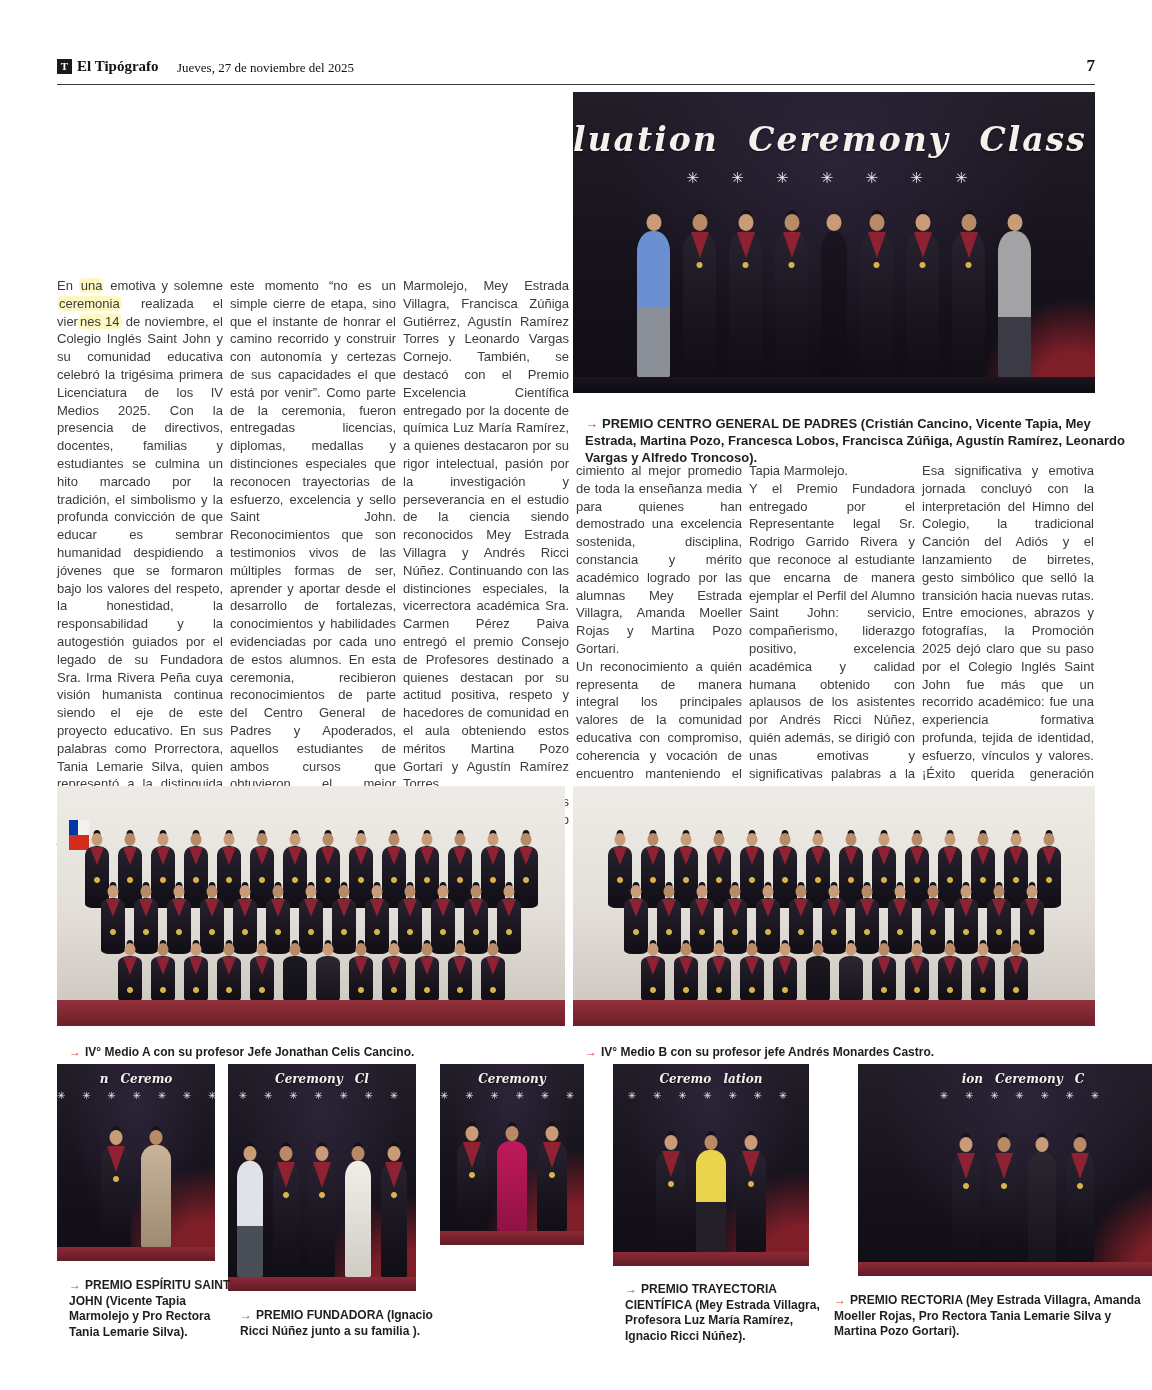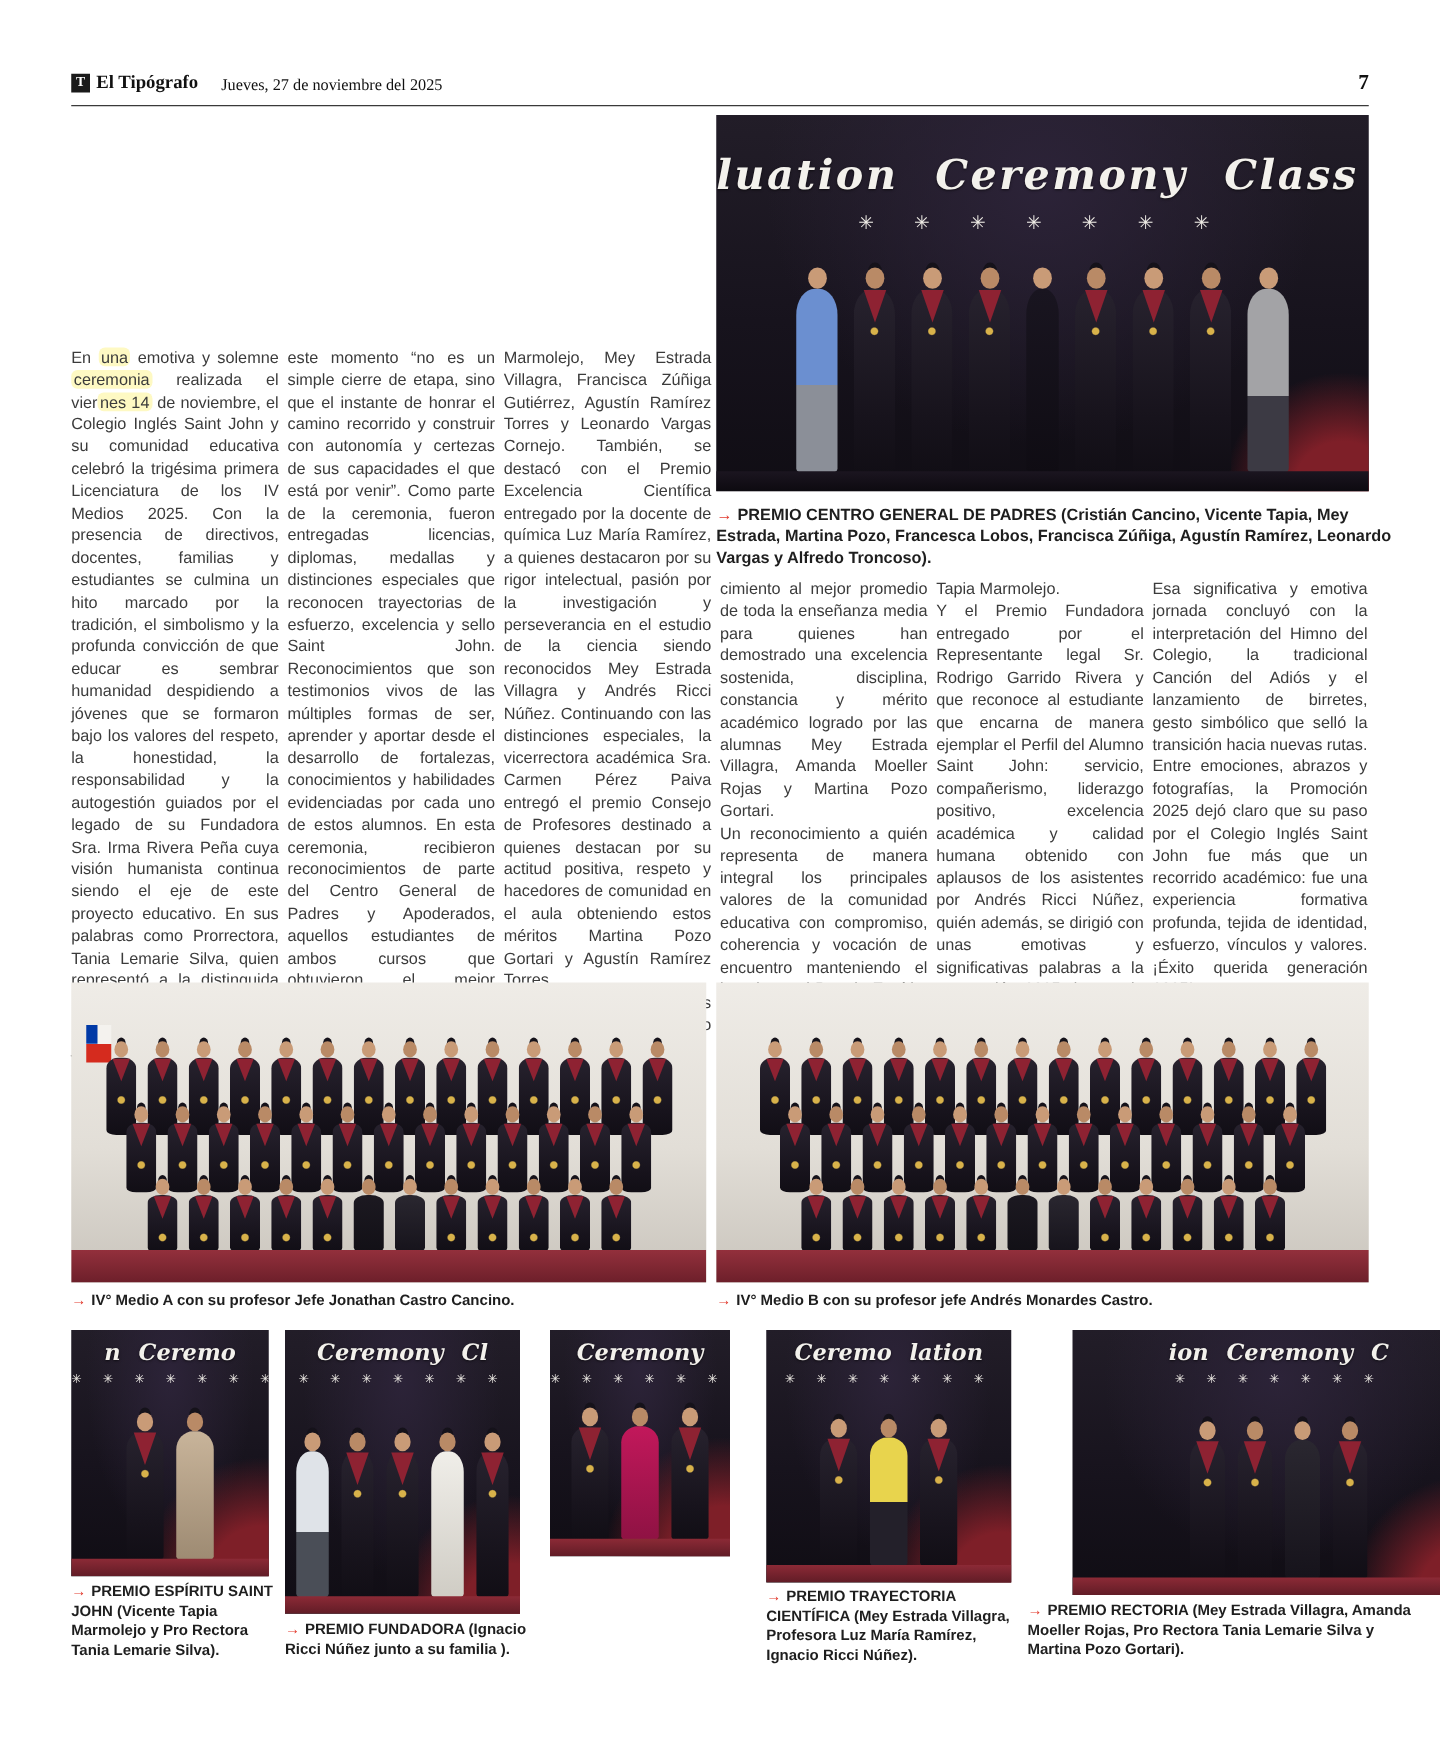--- a/index.html
+++ b/index.html
@@ -97,21 +97,21 @@
   .photo-group .fig::after{border-left-width:7px;border-right-width:7px;border-top-width:18px;}
   .photo-group .row.front .fig:nth-child(6){background:linear-gradient(180deg,#1c1921,#121016);}
   .photo-group .row.front .fig:nth-child(6)::after{display:none;}
   .photo-group .row.front .fig:nth-child(7){background:linear-gradient(180deg,#2a2730,#16131b);}
   .photo-group .row.front .fig:nth-child(7)::after{display:none;}
   .flag{position:absolute;left:12px;top:34px;width:20px;height:30px;
         background:linear-gradient(180deg,#f4f2ee 0 50%,#d52b1e 50% 100%);}
   .flag::before{content:"";position:absolute;left:0;top:0;width:9px;height:15px;background:#0039a6;}
 
   
-  .photo-award .banner{margin-top:8px;font-size:18px;word-spacing:8px;}
+  .photo-award .banner{margin-top:8px;font-size:12px;word-spacing:8px;}
   .photo-award .ivy{margin-top:4px;font-size:10px;letter-spacing:7px;}
   .photo-award .people{bottom:12px;gap:10px;}
   .photo-award .fig{--fw:30px;--fh:110px;}
   .photo-award .carpet{height:14px;}
   #award1{left:57px; top:1064px;width:158px;height:197px;}
   #award2{left:228px;top:1064px;width:188px;height:227px;}
   #award3{left:440px;top:1064px;width:144px;height:181px;}
   #award4{left:613px;top:1064px;width:196px;height:202px;}
   #award5{left:822px;top:1064px;width:330px;height:212px;margin-left:36px;}
   #award1 .fig{--fh:104px;}
@@ -126,21 +126,21 @@
   #award2 .fig:nth-child(4){background:linear-gradient(180deg,#f0eee9,#cfccc4);}
   #award2 .fig:nth-child(4)::after{display:none;}
   #award3 .fig:nth-child(2){background:linear-gradient(180deg,#c2185b,#8e1243);}
   #award3 .fig:nth-child(2)::after{display:none;}
   #award4 .fig:nth-child(2){background:linear-gradient(180deg,#e8d44d 0 50%,#23202a 50% 100%);}
   #award4 .fig:nth-child(2)::after{display:none;}
   #award5 .fig:nth-child(3){background:linear-gradient(180deg,#2a2730,#16131b);}
   #award5 .fig:nth-child(3)::after{display:none;}
 
   
-  .cap{position:absolute;margin:0;font-weight:bold;color:#1e1e1e;}
+  .cap{position:absolute;margin:12px;font-weight:bold;color:#1e1e1e;}
   .cap .arrow{color:#e23b2e;margin-right:4px;font-weight:bold;}
   #cap-stage{left:573px;top:403px;width:545px;font-size:13px;line-height:17px;}
   #cap-groupA{left:57px;top:1033px;width:470px;font-size:12px;line-height:15px;}
   #cap-groupB{left:573px;top:1033px;width:500px;font-size:12px;line-height:15px;}
   .cap-award{font-size:12px;line-height:15.5px;}
   #cap-award1{left:57px; top:1266px;width:168px;}
   #cap-award2{left:228px;top:1296px;width:202px;}
   #cap-award3{left:440px;top:1250px;width:178px;}
   #cap-award4{left:613px;top:1270px;width:208px;}
   #cap-award5{left:822px;top:1281px;width:318px;}
@@ -276,21 +276,21 @@
         <span class="fig"></span>
         <span class="fig"></span>
         <span class="fig"></span>
         <span class="fig"></span>
         <span class="fig"></span>
         <span class="fig"></span>
         <span class="fig"></span>
       </div>
     <div class="carpet"></div>
   </div>
-  <p class="cap" id="cap-groupA"><span class="arrow">→</span><span>IV° Medio A con su profesor Jefe Jonathan Castro Cancino.</span></p>
+  <p class="cap" id="cap-groupA"><span class="arrow">→</span><span>IV° Medio A con su profesor Jefe Jonathan Celis Cancino.</span></p>
   <p class="cap" id="cap-groupB"><span class="arrow">→</span><span>IV° Medio B con su profesor jefe Andrés Monardes Castro.</span></p>
 
   <div class="photo photo-dark photo-award" id="award1">
     <div class="banner">n Ceremo</div>
     <div class="ivy">✳ ✳ ✳ ✳ ✳ ✳ ✳</div>
     <div class="people">
         <span class="fig"></span>
         <span class="fig"></span>
       </div>
     <div class="carpet"></div>

